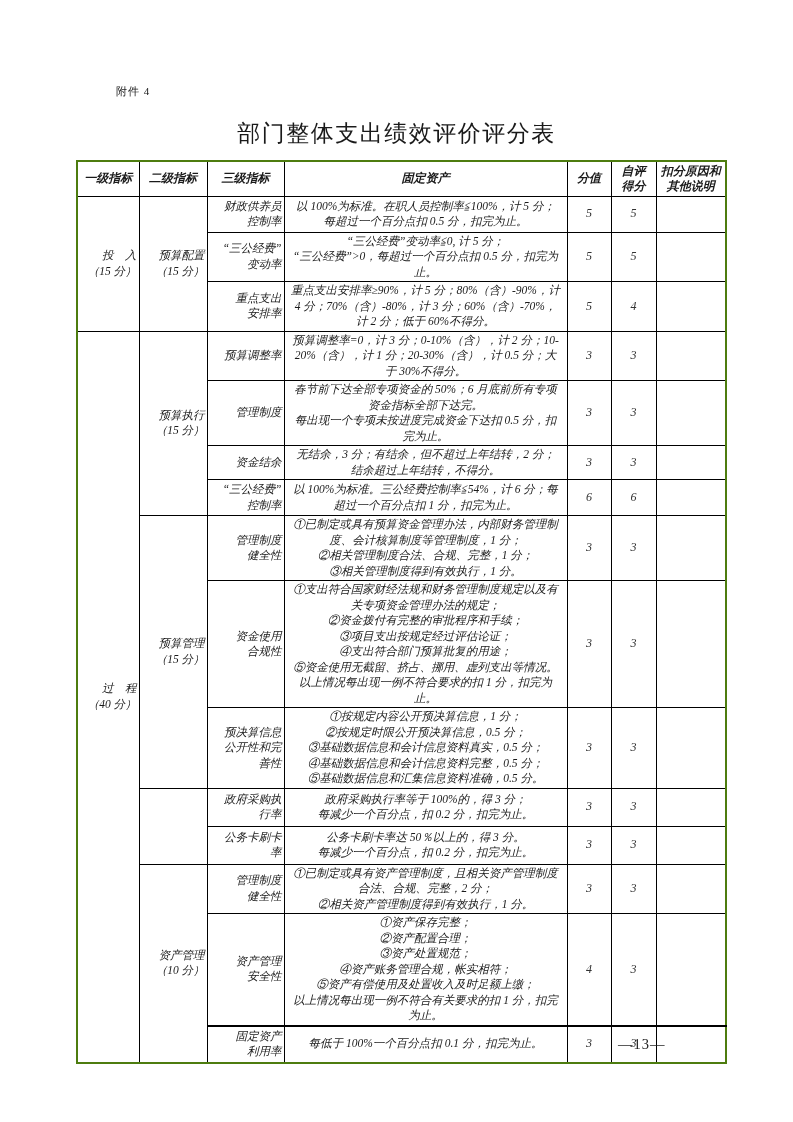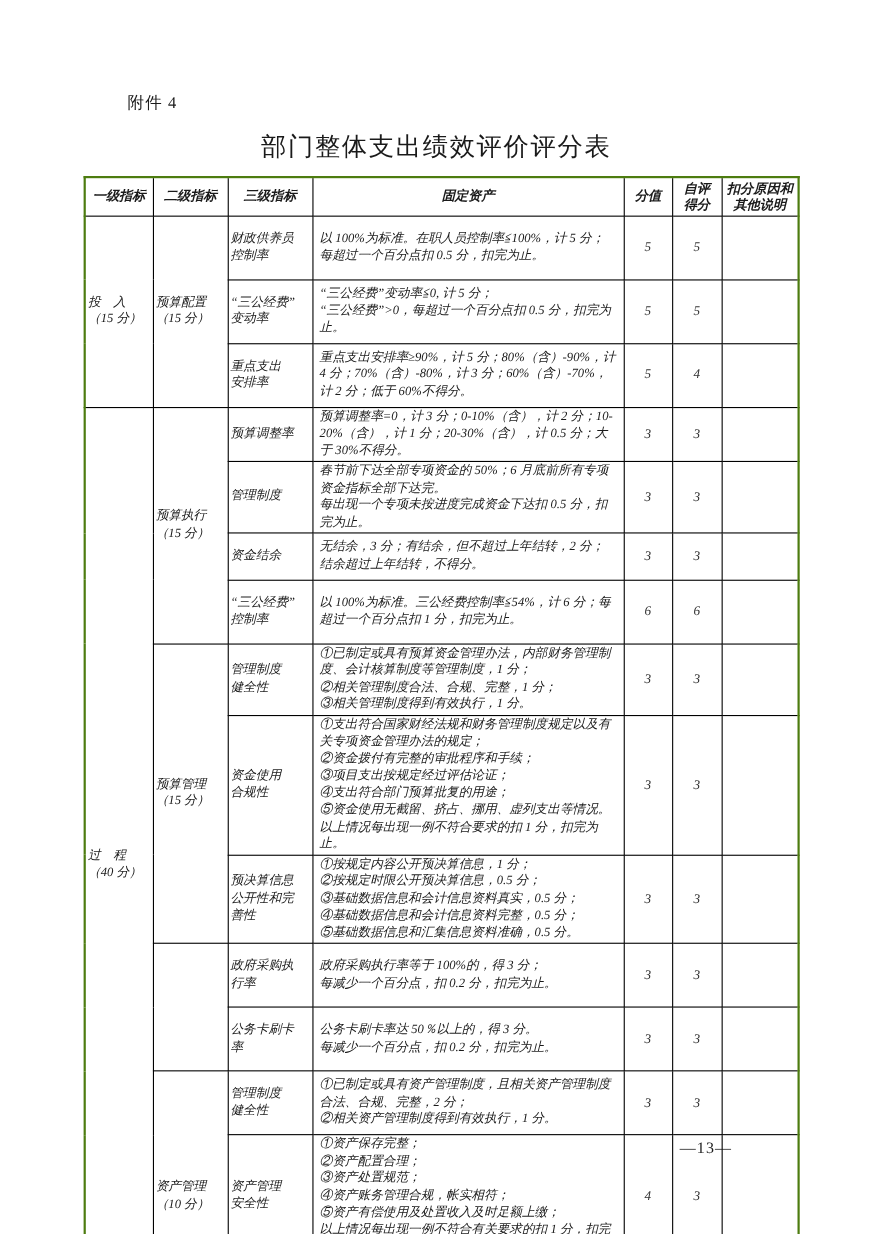--- a/index.html
+++ b/index.html
@@ -2,21 +2,21 @@
 <html><head>
 <meta charset="utf-8">
 <style>
   html,body{margin:0;padding:0;}
   body{
     width:793px;height:1122px;background:#ffffff;position:relative;
     font-family:"Liberation Serif","DejaVu Serif",serif;color:#1a1a1a;
     -webkit-font-smoothing:antialiased;
   }
   .attachment{
-    position:absolute;left:116px;top:84px;font-size:15px;letter-spacing:1px;text-align:right;
+    position:absolute;left:116px;top:84px;font-size:11px;letter-spacing:1px;text-align:right;
   }
   .doc-title{
     position:absolute;left:0;top:118px;width:100%;text-align:center;
     font-size:23px;font-weight:normal;letter-spacing:1.5px;
   }
   table.score-table{
     position:absolute;left:76px;top:160px;width:649px;
     border-collapse:collapse;table-layout:fixed;
     border:2px solid #4d7c0f;
     font-style:italic;
@@ -25,24 +25,24 @@
     border:1px solid #000;
     font-size:11.5px;line-height:15.5px;
     padding:1px 5px;vertical-align:middle;
     overflow:hidden;
   }
   .score-table .hc{
     font-weight:bold;text-align:center;font-size:12px;
     white-space:pre-line;padding:1px 2px;line-height:15px;
   }
   .score-table .c{
-    text-align:left;white-space:pre-line;padding:13px 2px;
+    text-align:right;white-space:pre-line;padding:2px 2px;
   }
   .score-table .std{
-    text-align:left;white-space:pre-line;padding:1px 6px;
+    text-align:center;white-space:pre-line;padding:1px 6px;
   }
   .score-table .num{
     text-align:center;font-size:12px;color:#333;
   }
   .score-table tr.thick-top td{border-top:2px solid #000;}
   .page-number{
     position:absolute;left:618px;top:1036px;font-size:14.5px;letter-spacing:1px;
   }
 </style>
 </head>

